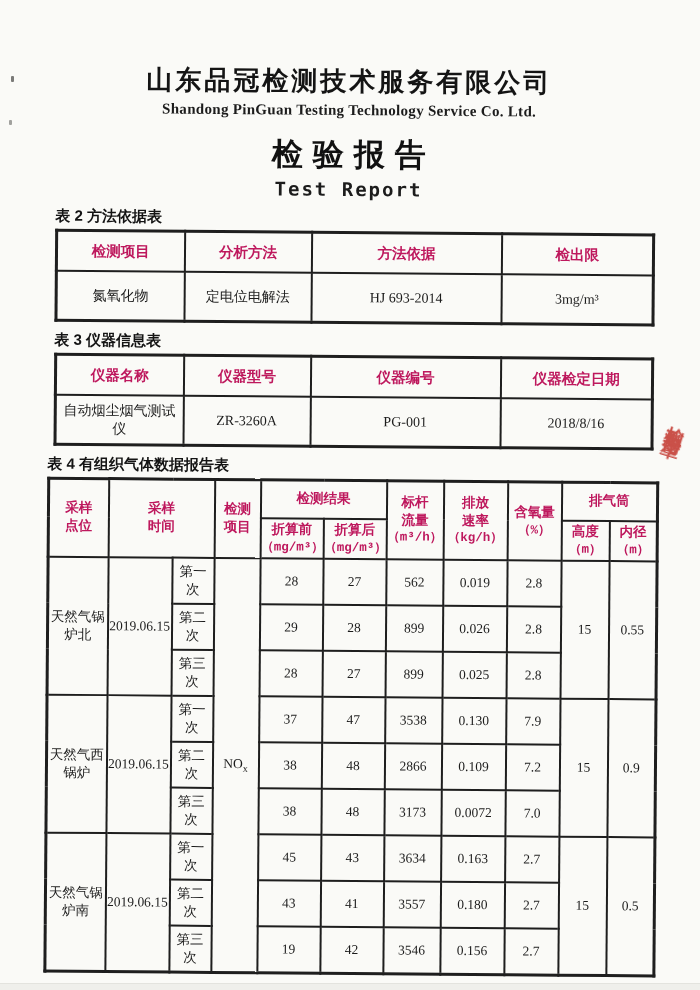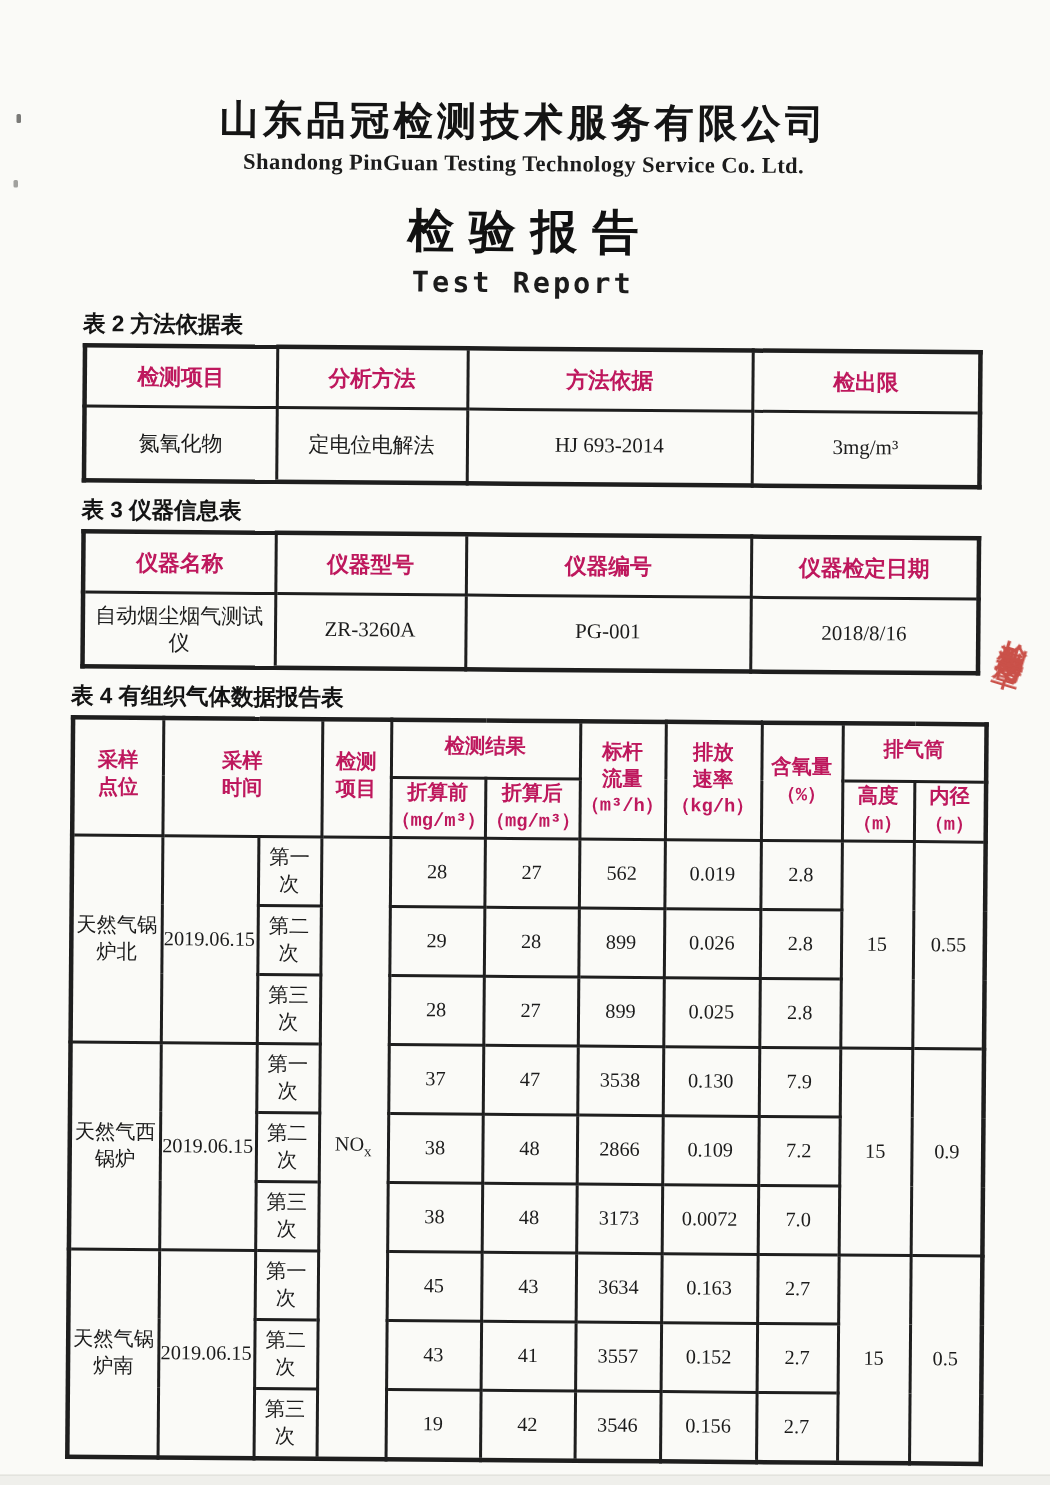--- a/index.html
+++ b/index.html
@@ -281,21 +281,21 @@
         <td class="num">0.163</td>
         <td class="num">2.7</td>
         <td rowspan="3" class="num">15</td>
         <td rowspan="3" class="num">0.5</td>
       </tr>
       <tr>
         <td class="num">第二次</td>
         <td class="num">43</td>
         <td class="num">41</td>
         <td class="num">3557</td>
-        <td class="num">0.152</td>
+        <td class="num">0.180</td>
         <td class="num">2.7</td>
       </tr>
       <tr>
         <td class="num">第三次</td>
         <td class="num">19</td>
         <td class="num">42</td>
         <td class="num">3546</td>
         <td class="num">0.156</td>
         <td class="num">2.7</td>
       </tr>

